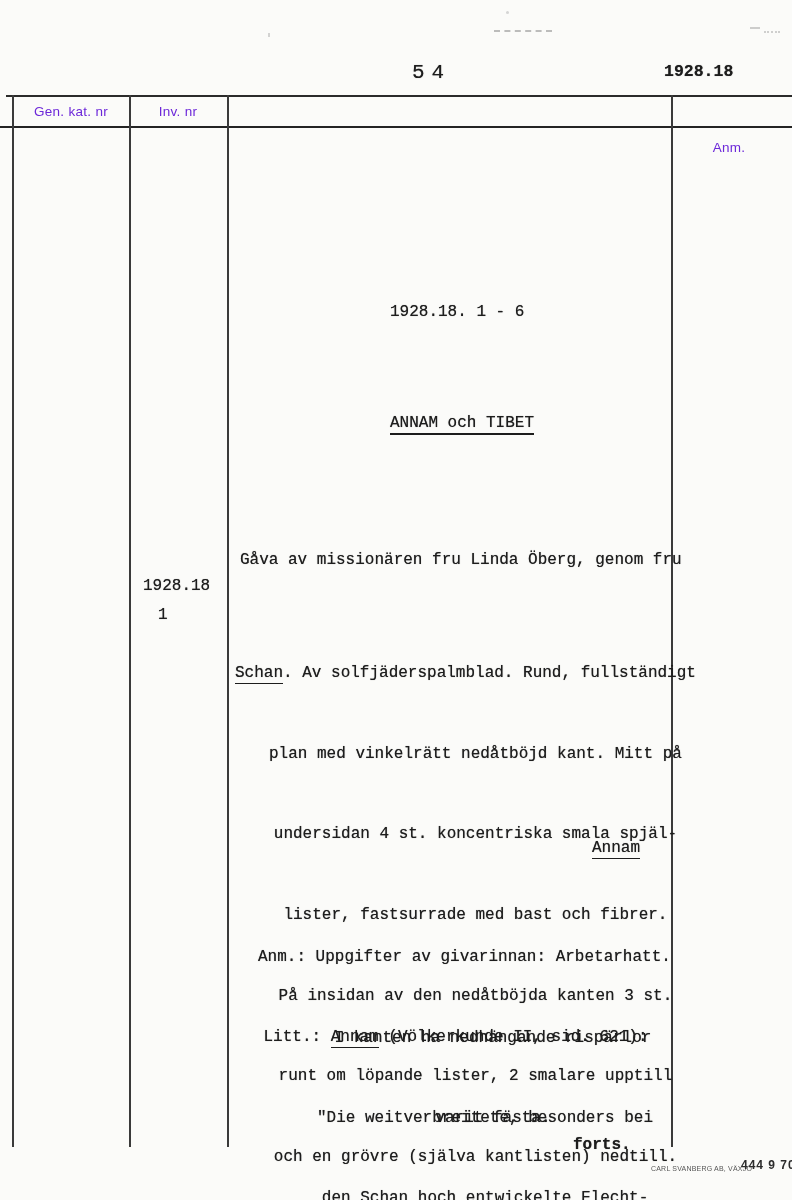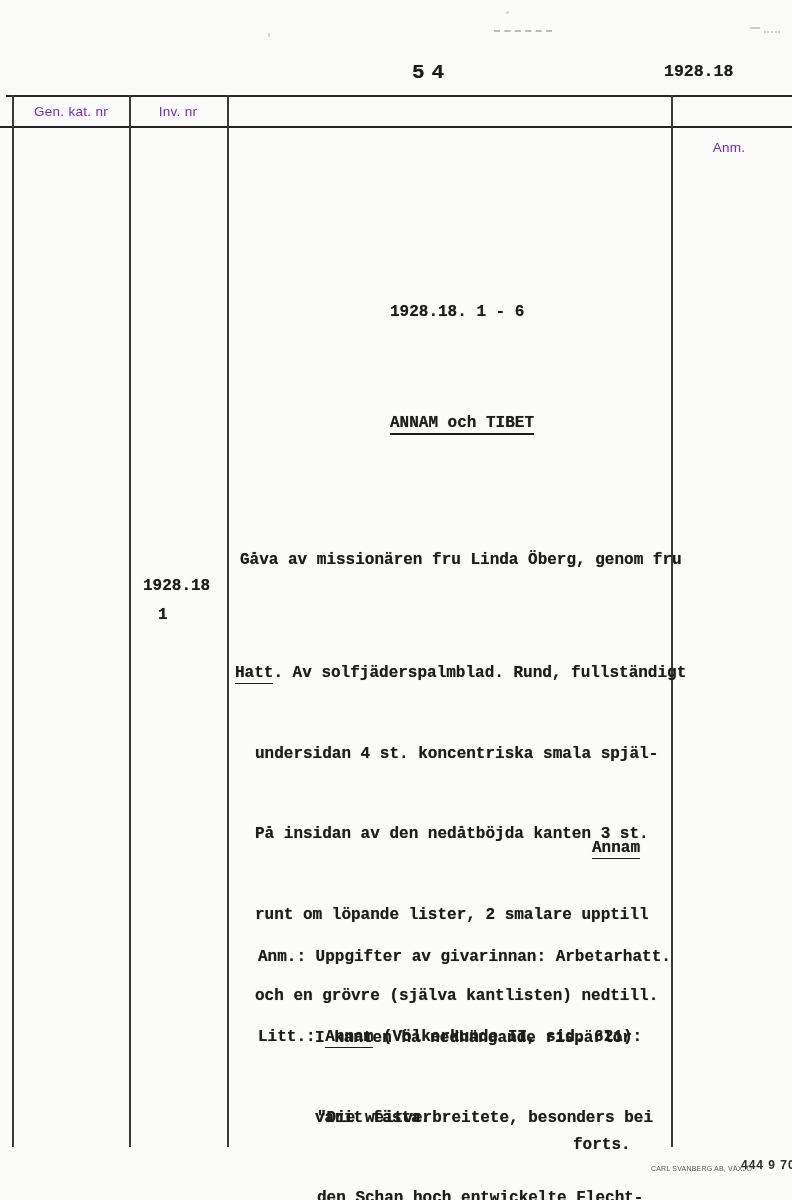--- a/index.html
+++ b/index.html
@@ -10,23 +10,22 @@
     overflow:hidden;
     font-family:"Liberation Sans",sans-serif;
   }
   .abs{position:absolute;}
   .typed{
     font-family:"Liberation Mono","DejaVu Sans Mono",monospace;
     font-size:16px;
     color:#1d1d1d;
     text-shadow:0 0 0.7px rgba(25,25,25,0.72);
     white-space:pre;
-    font-weight:bold;
   }
-  .typed-block{line-height:26.9px;}
+  .typed-block{line-height:26.9px;text-align:center;}
   .indent20{padding-left:20px;}
   .indent57{padding-left:57px;}
   .indent59{padding-left:59px;}
   .uline{border-bottom:1.8px solid #1d1d1d;padding-bottom:1px;}
   .formlabel{
     font-size:13.5px;color:#6d28d9;
     letter-spacing:0.3px;
     text-align:center;
   }
   .hline{background:#2b2b2b;height:2.4px;}
@@ -62,22 +61,24 @@
 <div class="abs typed uline" style="left:390px;top:414px;border-bottom-width:2.2px;text-align:right;">ANNAM och TIBET</div>
 
 <div class="abs typed typed-block" style="left:240px;top:487px;line-height:29.5px;">
   <div>Gåva av missionären fru Linda Öberg, genom fru</div>
 </div>
 
 <div class="abs typed" style="left:143px;top:577px;">1928.18</div>
 <div class="abs typed" style="left:158px;top:606px;">1</div>
 
 <div class="abs typed typed-block" style="left:235px;top:606px;">
-  <div><span class="uline">Hatt</span><span>. Av solfjäderspalmblad. Rund, fullständigt</span></div>
+  <div><span class="uline">Schan</span><span>. Av solfjäderspalmblad. Rund, fullständigt</span></div>
+  <div class="indent20">plan med vinkelrätt nedåtböjd kant. Mitt på</div>
   <div class="indent20">undersidan 4 st. koncentriska smala spjäl-</div>
+  <div class="indent20">lister, fastsurrade med bast och fibrer.</div>
   <div class="indent20">På insidan av den nedåtböjda kanten 3 st.</div>
   <div class="indent20">runt om löpande lister, 2 smalare upptill</div>
   <div class="indent20">och en grövre (själva kantlisten) nedtill.</div>
   
   
 </div>
 
 <div class="abs typed uline" style="left:592px;top:839px;">Annam</div>
 
 <div class="abs typed typed-block" style="left:258px;top:890px;">

